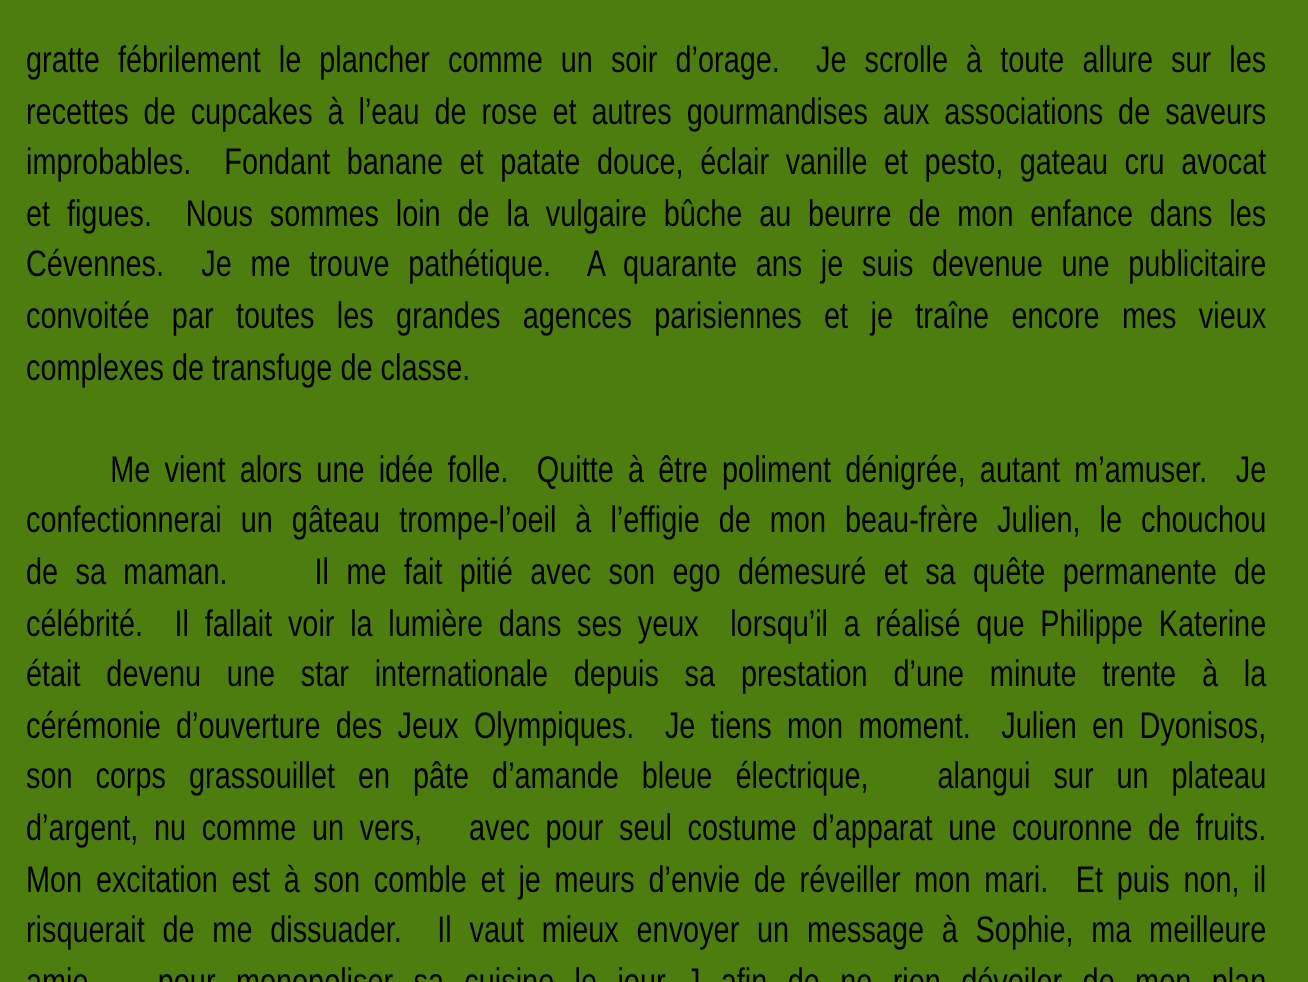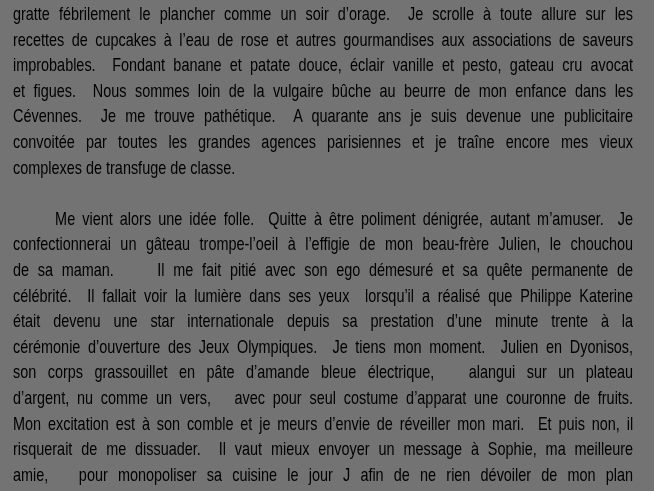--- a/index.html
+++ b/index.html
@@ -6,23 +6,23 @@
     margin: 0;
     padding: 0;
     width: 654px;
     height: 491px;
     overflow: hidden;
     background: #ffffff;
   }
   .page {
     width: 654px;
     height: 491px;
-    padding: 1px 0 0 13px;
+    padding: 17px 0 0 13px;
     box-sizing: border-box;
-    background: #737373;
+    background: #4d7c0f;
   }
   .page-inner {
     width: 795px;
     transform: scaleX(0.78);
     transform-origin: 0 0;
     font-family: "Liberation Sans", sans-serif;
     font-size: 18.5px;
     line-height: 25.6px;
     color: #000000;
     font-kerning: normal;

